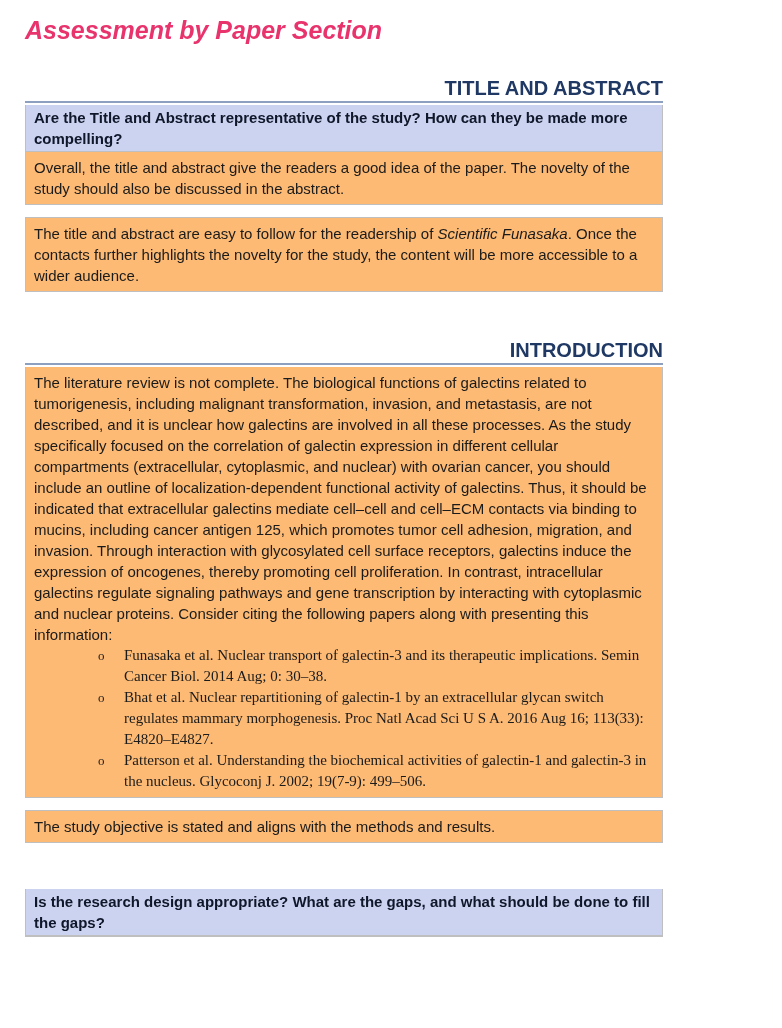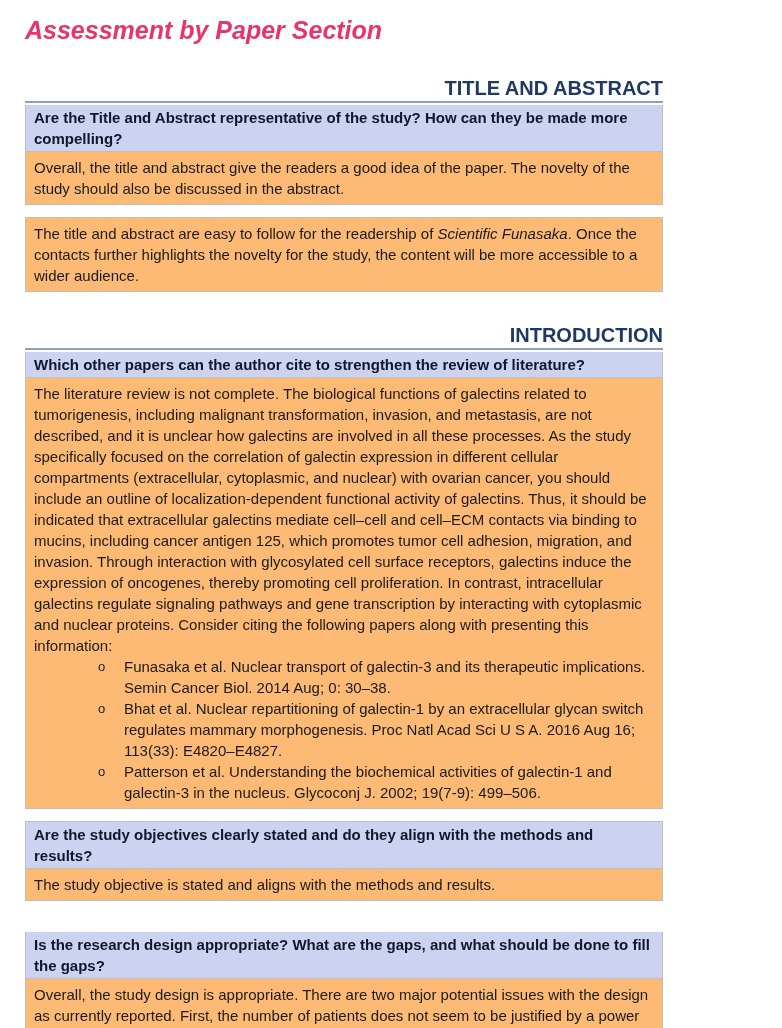--- a/index.html
+++ b/index.html
@@ -18,21 +18,21 @@
     font-family:"Liberation Sans", sans-serif;
     color:var(--color-body_text);
   }
   .page{width:680px;height:1028px;padding:15px 17px 0 25px;overflow:hidden;}
   .doc-title{
     margin:0;
     font-size:25px;line-height:31px;
     font-weight:bold;font-style:italic;
     color:var(--color-title_accent);
   }
-  .section{margin-top:31px;}
+  .section{margin-top:46px;}
   .section.first{margin-top:30px;}
   .section-heading{
     margin:0;
     font-size:20px;line-height:25px;font-weight:bold;
     color:var(--color-section_heading);
     border-bottom:2px solid var(--color-heading_rule);
     padding-bottom:0;
     text-align:right;
   }
   .qa-block{
@@ -48,21 +48,21 @@
     border-bottom:1px solid var(--color-table_border);
     color:#0f172a;
   }
   .a-row{
     background:#fdba74;
     font-size:15px;line-height:21px;
     padding:5px 8px;
   }
   .citations{
     list-style:none;
-    margin:0;padding:0;
+    margin:0;padding:0;font-family:Liberation Serif, serif;
   }
   .citations li{
     position:relative;
     padding-left:90px;
   }
   .citations li::before{
     content:var(--bullet);
     position:absolute;
     left:64px;top:0;
     font-size:13px;
@@ -85,38 +85,35 @@
 
     <div class="qa-block">
       <div class="a-row"><span>The title and abstract are easy to follow for the readership of </span><i>Scientific Funasaka</i><span>. Once the contacts further highlights the novelty for the study, the content will be more accessible to a wider audience.</span></div>
     </div>
   </section>
 
   <section class="section">
     <h2 class="section-heading">INTRODUCTION</h2>
 
     <div class="qa-block attached">
-      <div class="q-row">Which other papers can the author cite to strengthen the review of literature?</div>
       <div class="a-row">
         <div>The literature review is not complete. The biological functions of galectins related to tumorigenesis, including malignant transformation, invasion, and metastasis, are not described, and it is unclear how galectins are involved in all these processes. As the study specifically focused on the correlation of galectin expression in different cellular compartments (extracellular, cytoplasmic, and nuclear) with ovarian cancer, you should include an outline of localization-dependent functional activity of galectins. Thus, it should be indicated that extracellular galectins mediate cell–cell and cell–ECM contacts via binding to mucins, including cancer antigen 125, which promotes tumor cell adhesion, migration, and invasion. Through interaction with glycosylated cell surface receptors, galectins induce the expression of oncogenes, thereby promoting cell proliferation. In contrast, intracellular galectins regulate signaling pathways and gene transcription by interacting with cytoplasmic and nuclear proteins. Consider citing the following papers along with presenting this information:</div>
         <ul class="citations">
           <li>Funasaka et al. Nuclear transport of galectin-3 and its therapeutic implications. Semin Cancer Biol. 2014 Aug; 0: 30–38.</li>
           <li>Bhat et al. Nuclear repartitioning of galectin-1 by an extracellular glycan switch regulates mammary morphogenesis. Proc Natl Acad Sci U S A. 2016 Aug 16; 113(33): E4820–E4827.</li>
           <li>Patterson et al. Understanding the biochemical activities of galectin-1 and galectin-3 in the nucleus. Glycoconj J. 2002; 19(7-9): 499–506.</li>
         </ul>
       </div>
     </div>
 
     <div class="qa-block">
-      <div class="q-row">Are the study objectives clearly stated and do they align with the methods and results?</div>
       <div class="a-row">The study objective is stated and aligns with the methods and results.</div>
     </div>
   </section>
 
   <section class="section">
 
     <div class="qa-block attached">
       <div class="q-row">Is the research design appropriate? What are the gaps, and what should be done to fill the gaps?</div>
-      <div class="a-row">Overall, the study design is appropriate. There are two major potential issues with the design as currently reported. First, the number of patients does not seem to be justified by a power analysis, and it is unclear</div>
     </div>
   </section>
 
 </div>
 
 </body></html>

